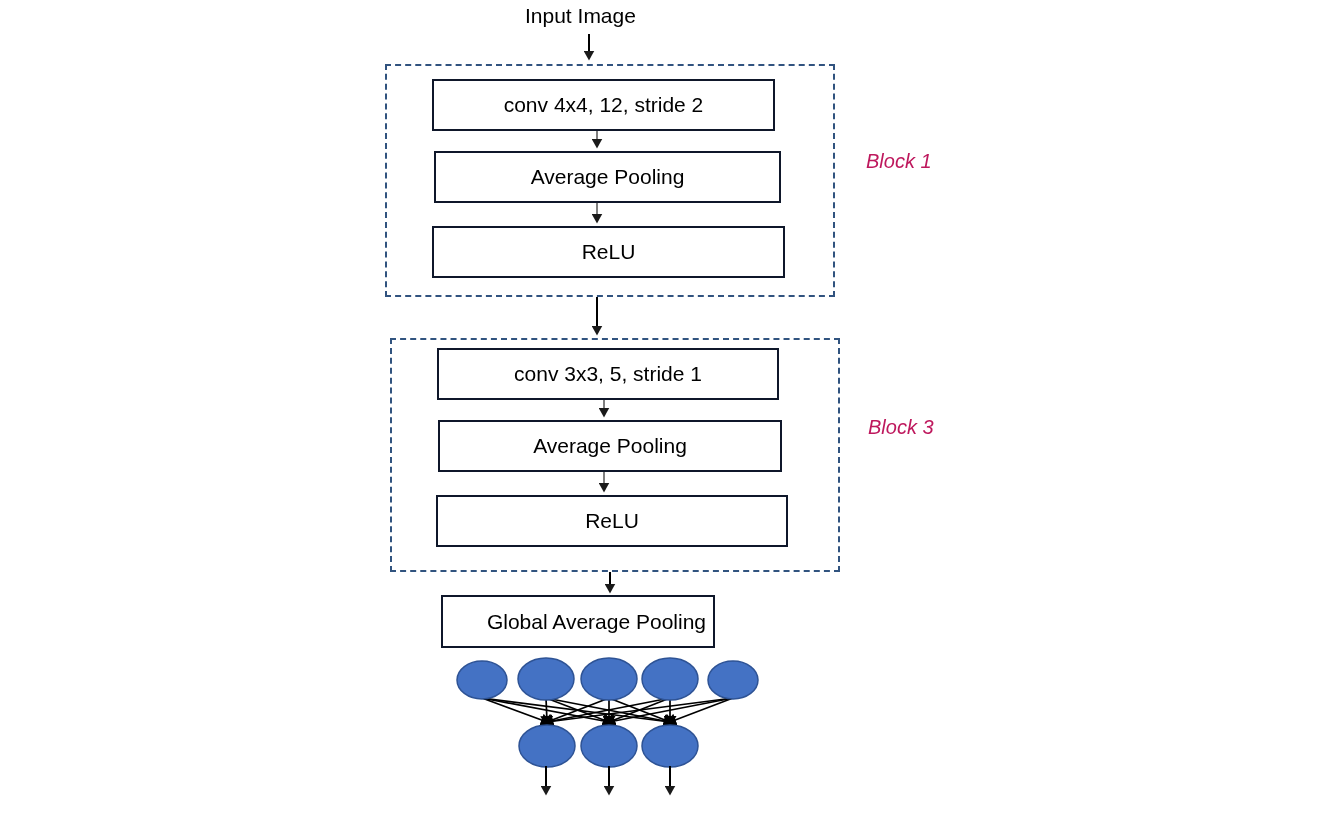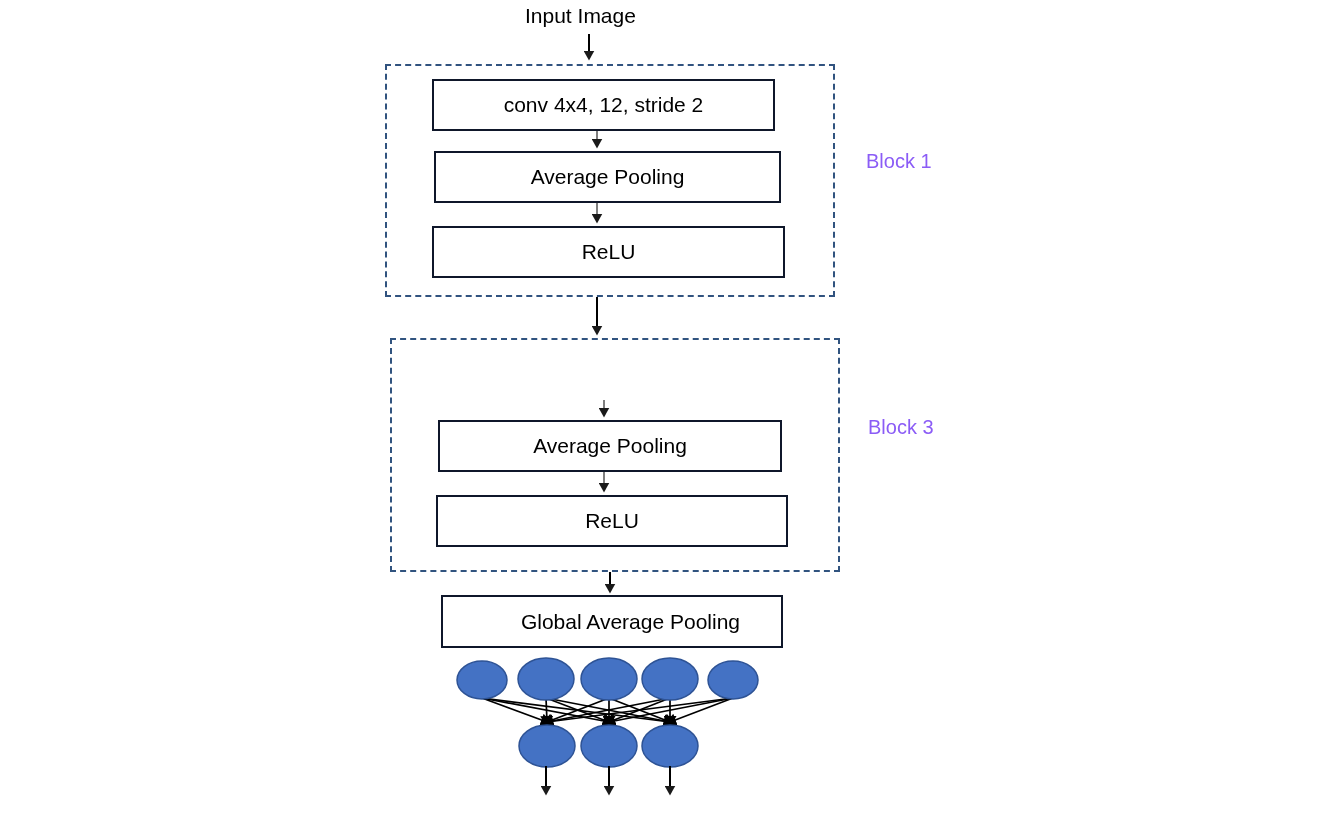--- a/index.html
+++ b/index.html
@@ -33,22 +33,23 @@
     white-space: nowrap;
     line-height: 1;
   }
   #input-image-label {
     left: 525px;
     top: 5px;
     font-size: 21px;
     color: #000;
   }
   .block-tag {
+    font-style: italic;
     font-size: 20px;
-    color: #8b5cf6;
+    color: #be185d;
   }
   #block1-tag { left: 866px; top: 151px; }
   #block2-tag { left: 868px; top: 417px; }
   
   .stage-box {
     position: absolute;
     box-sizing: border-box;
     background: #ffffff;
     border: 2px solid #0f172a;
     display: flex;
@@ -56,21 +57,21 @@
     justify-content: center;
     font-size: 21px;
     color: #000;
   }
   #box-conv1 { left: 432px; top: 79px;  width: 343px; height: 52px; }
   #box-pool1 { left: 434px; top: 151px; width: 347px; height: 52px; }
   #box-relu1 { left: 432px; top: 226px; width: 353px; height: 52px; }
   #box-conv2 { left: 437px; top: 348px; width: 342px; height: 52px; }
   #box-pool2 { left: 438px; top: 420px; width: 344px; height: 52px; }
   #box-relu2 { left: 436px; top: 495px; width: 352px; height: 52px; }
-  #box-gap   { left: 441px; top: 595px; width: 342px; height: 53px; padding-left: 37px; }
+  #box-gap   { left: 441px; top: 595px; width: 274px; height: 53px; padding-left: 37px; }
   
   .group-dashed {
     position: absolute;
     box-sizing: border-box;
     border: 2px dashed #31537F;
     background: transparent;
   }
   #group-block1 { left: 385px; top: 64px;  width: 450px; height: 233px; }
   #group-block2 { left: 390px; top: 338px; width: 450px; height: 234px; }
   
@@ -180,20 +181,21 @@
   <div class="lbl block-tag" id="block1-tag">Block 1</div>
 
   <div class="lbl block-tag" id="block2-tag">Block 3</div>
 
   <div class="stage-box" id="box-conv1">conv 4x4, 12, stride 2</div>
 
   <div class="stage-box" id="box-pool1">Average Pooling</div>
 
   <div class="stage-box" id="box-relu1">ReLU</div>
 
+  <div class="stage-box" id="box-conv2">conv 3x3, 5, stride 1</div>
 
   <div class="stage-box" id="box-pool2">Average Pooling</div>
 
   <div class="stage-box" id="box-relu2">ReLU</div>
 
   <div class="stage-box" id="box-gap">Global Average Pooling</div>
 
 
 </div>
 

